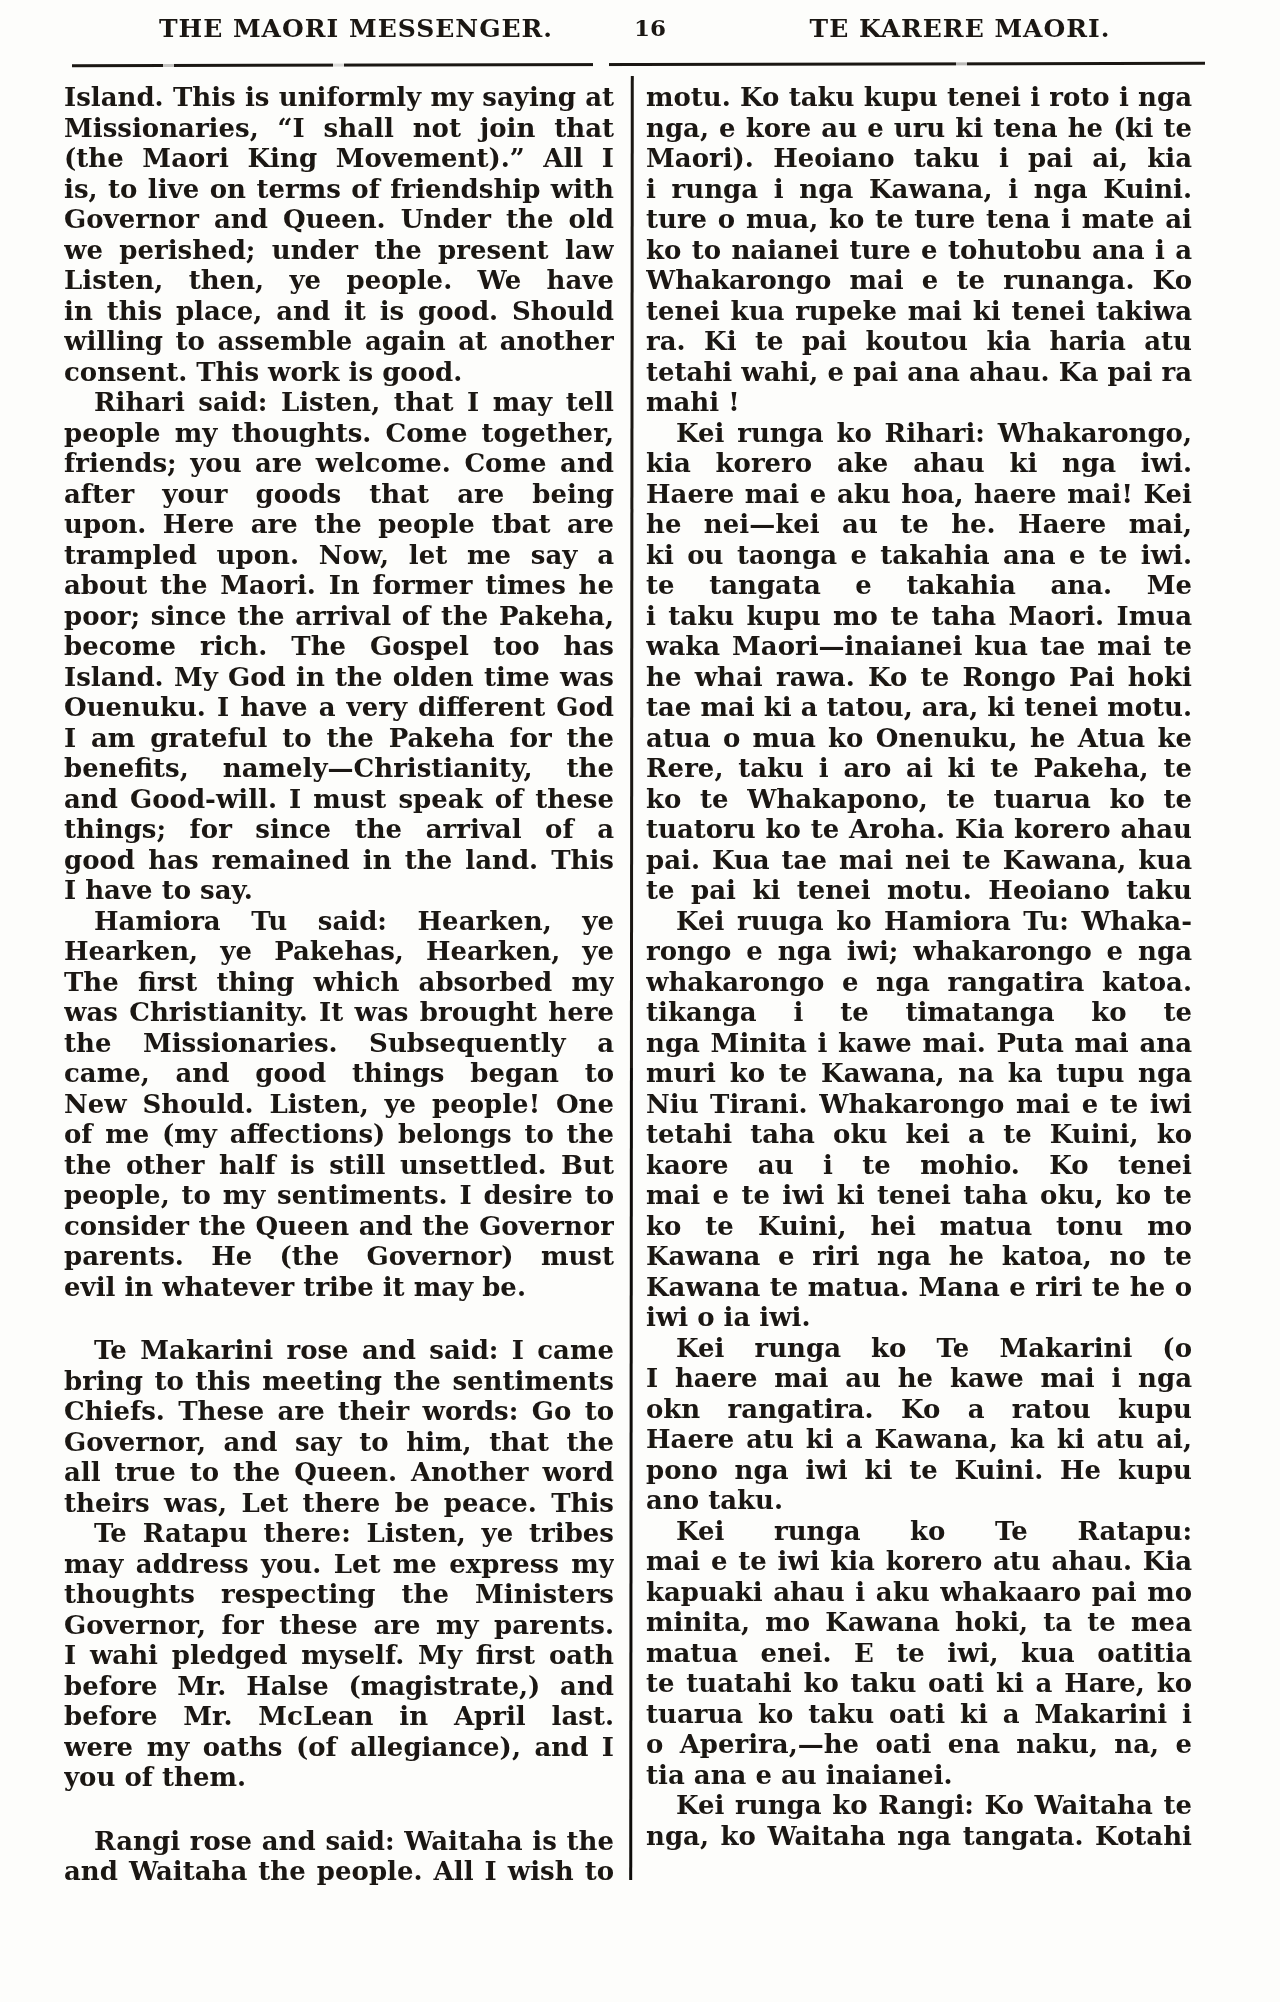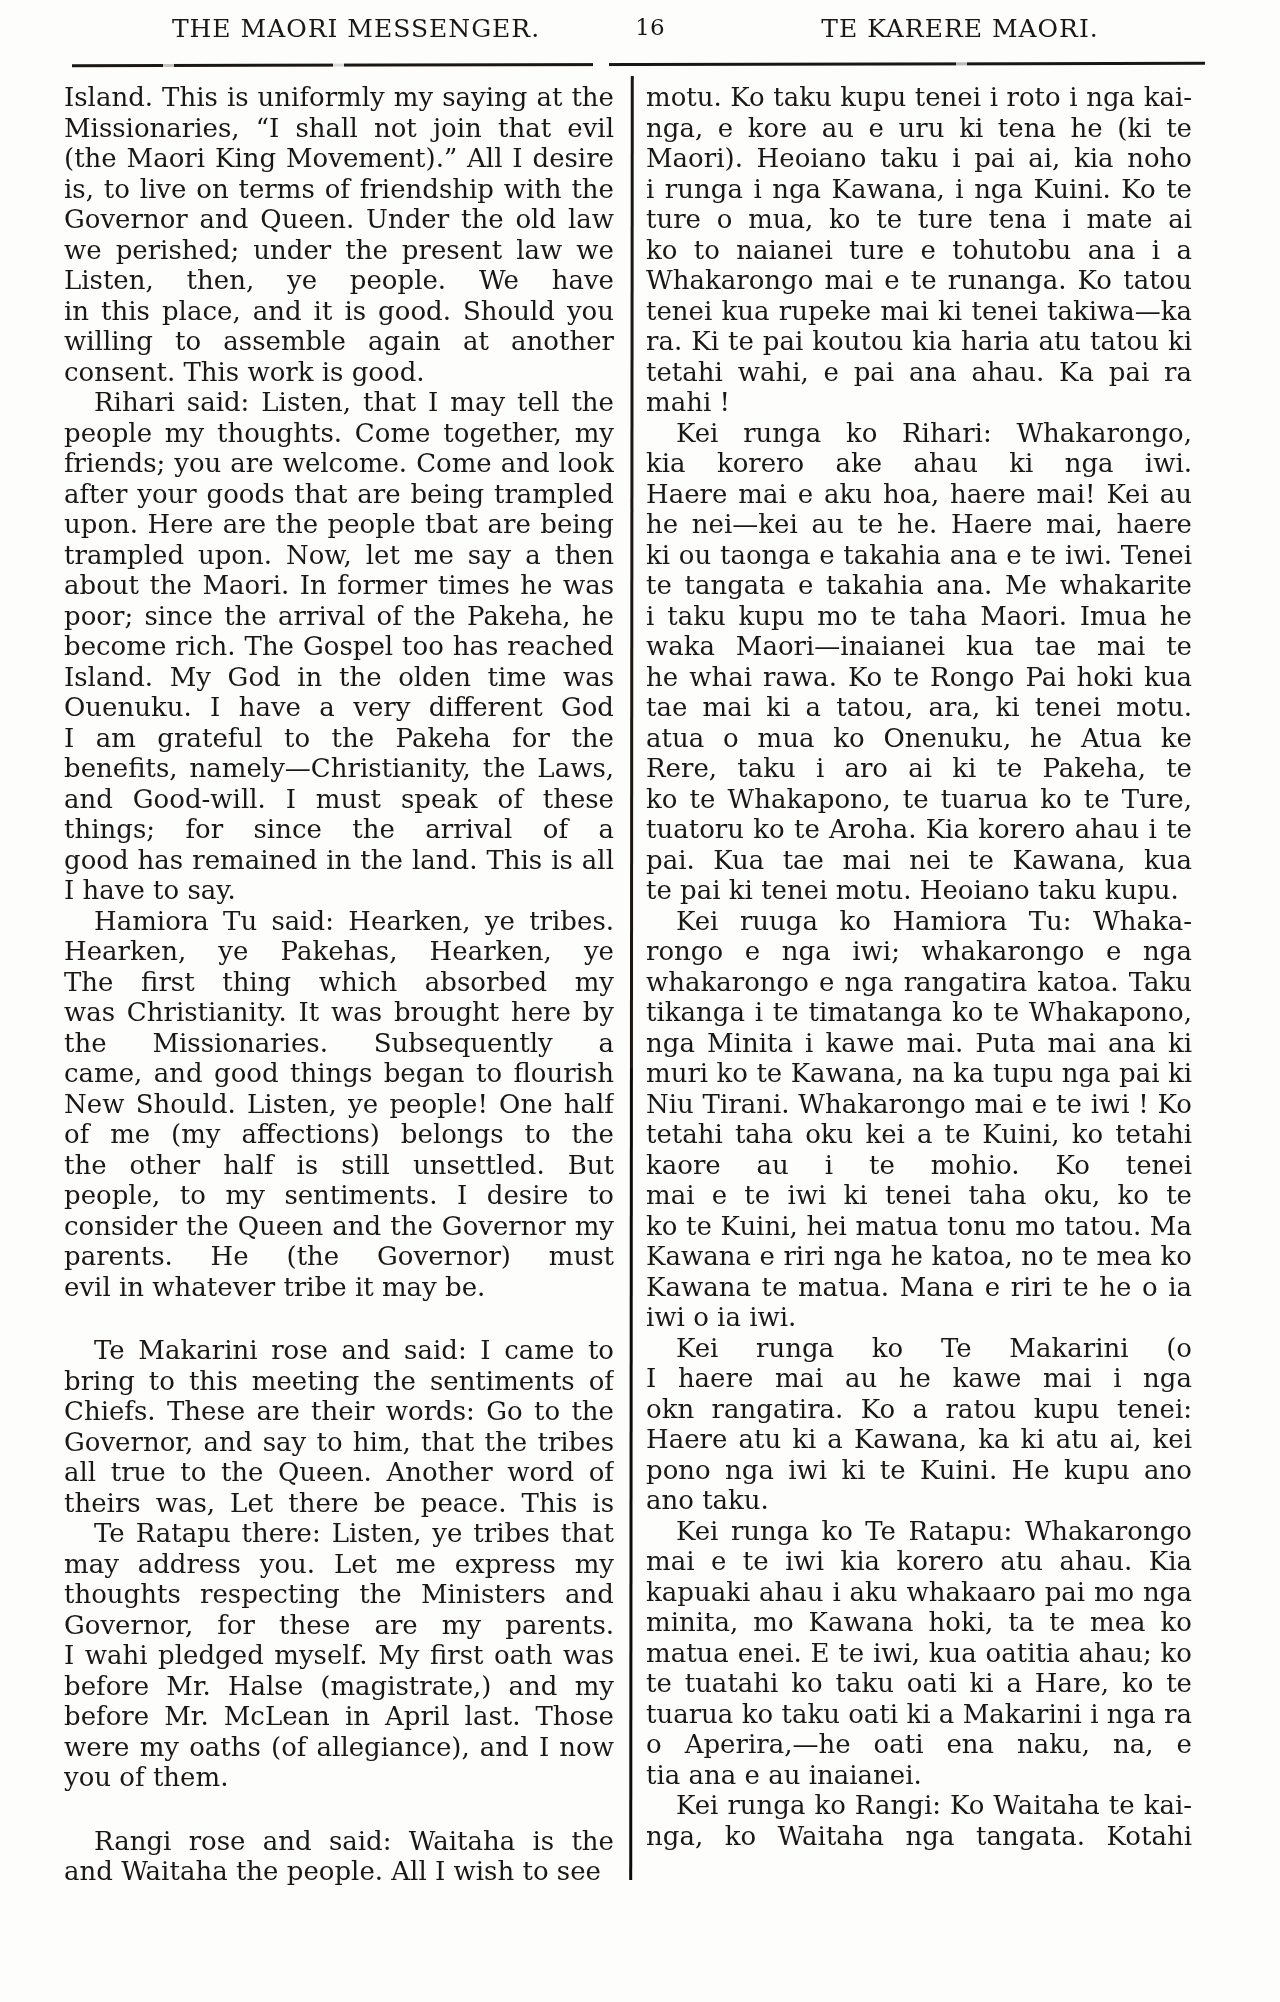--- a/index.html
+++ b/index.html
@@ -2,21 +2,21 @@
 <html style="--paper: #fdfdfb; --ink: #1b1713;"><head>
 <meta charset="utf-8">
 <style>
   html,body{margin:0;padding:0;background:#ffffff;}
   .page{
     position:relative;
     width:1280px;height:2002px;
     background:var(--paper,#fdfdfb);
     color:var(--ink,#1b1713);
     font-family:"DejaVu Serif", serif;
-    font-weight:400;
+    font-weight:700;
     overflow:hidden;
   }
   
   .hdr-item{
     position:absolute;top:14px;
     transform:translateX(-50%);
     font-size:25px;letter-spacing:1px;white-space:nowrap;
   }
   .hdr-left{left:356px;}
   .hdr-num{left:650px;font-size:23px;letter-spacing:0;}

